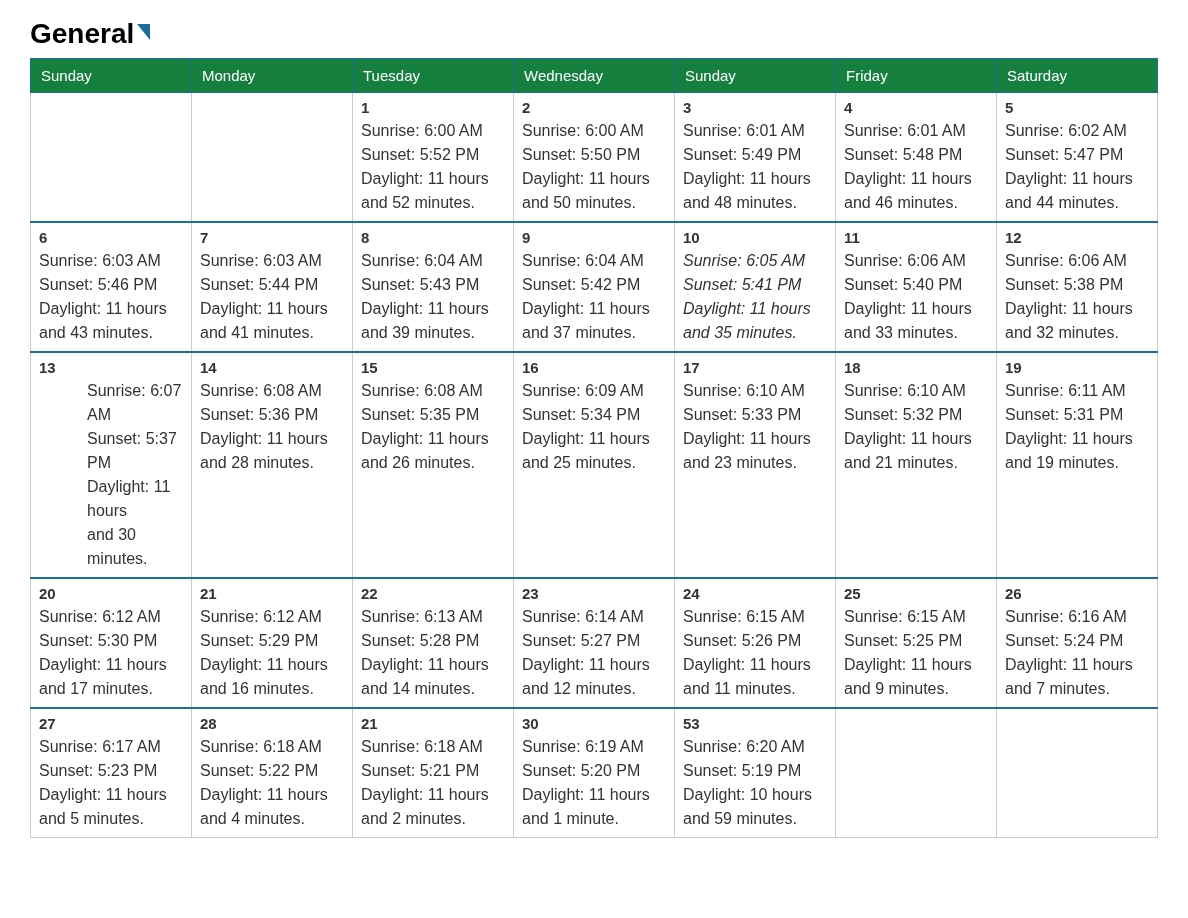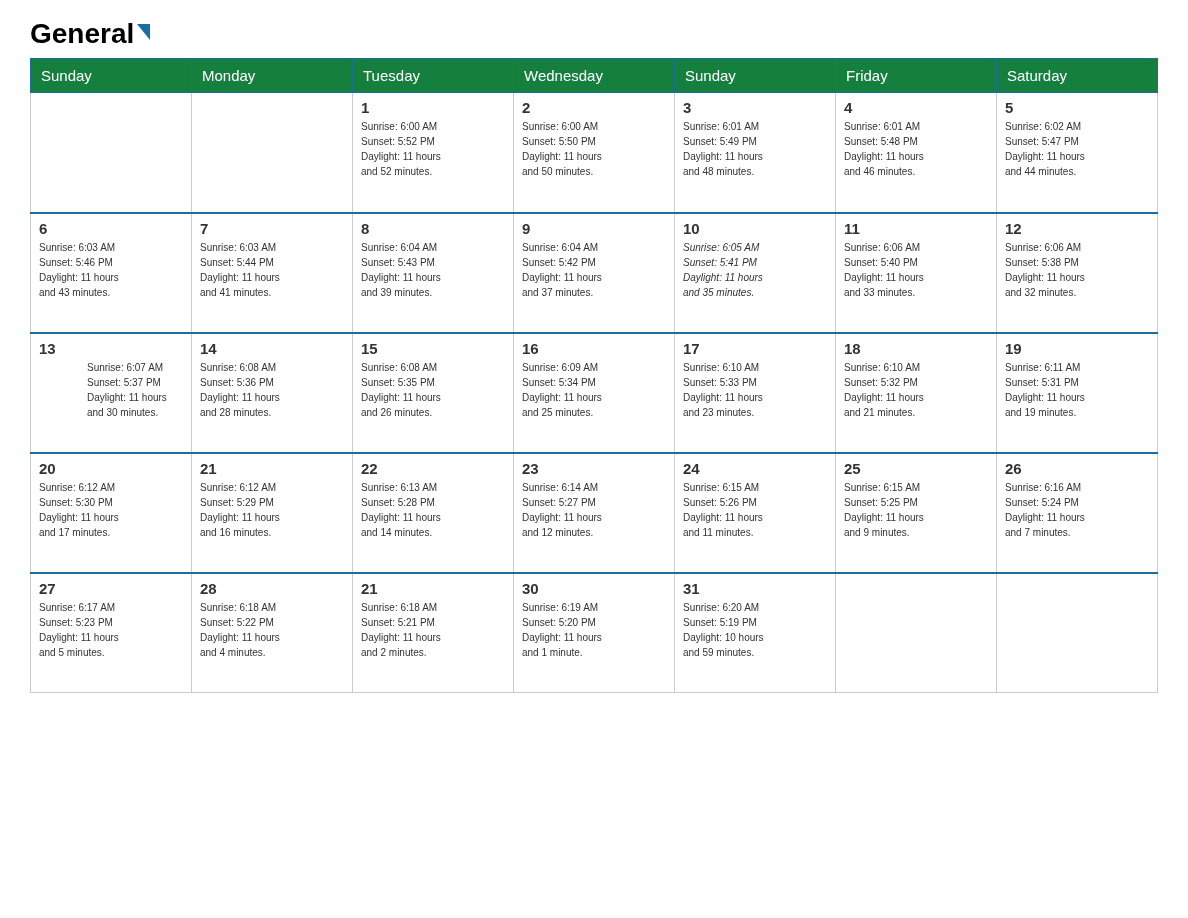--- a/index.html
+++ b/index.html
@@ -70,21 +70,21 @@
       min-height: 110px;
     }
     .day-number {
       font-size: 15px;
       font-weight: bold;
       color: #333;
       display: block;
       margin-bottom: 3px;
     }
     .day-info {
-      font-size: 10px;
+      font-size: 16px;
       color: #333;
       line-height: 1.5;
     }
     .calendar tr td {
       height: 120px;
     }
     .empty-cell {
       background: #fff;
     }
     .row-divider td {
@@ -335,21 +335,21 @@
 and 2 minutes.</div>
         </td>
         <td>
           <span class="day-number">30</span>
           <div class="day-info" style="white-space: pre-line;">Sunrise: 6:19 AM
 Sunset: 5:20 PM
 Daylight: 11 hours
 and 1 minute.</div>
         </td>
         <td>
-          <span class="day-number">31</span>
+          <span class="day-number">53</span>
           <div class="day-info" style="white-space: pre-line;">Sunrise: 6:20 AM
 Sunset: 5:19 PM
 Daylight: 10 hours
 and 59 minutes.</div>
         </td>
         <td class="empty-cell"></td>
         <td class="empty-cell"></td>
       </tr>
     </tbody>
 </table>

